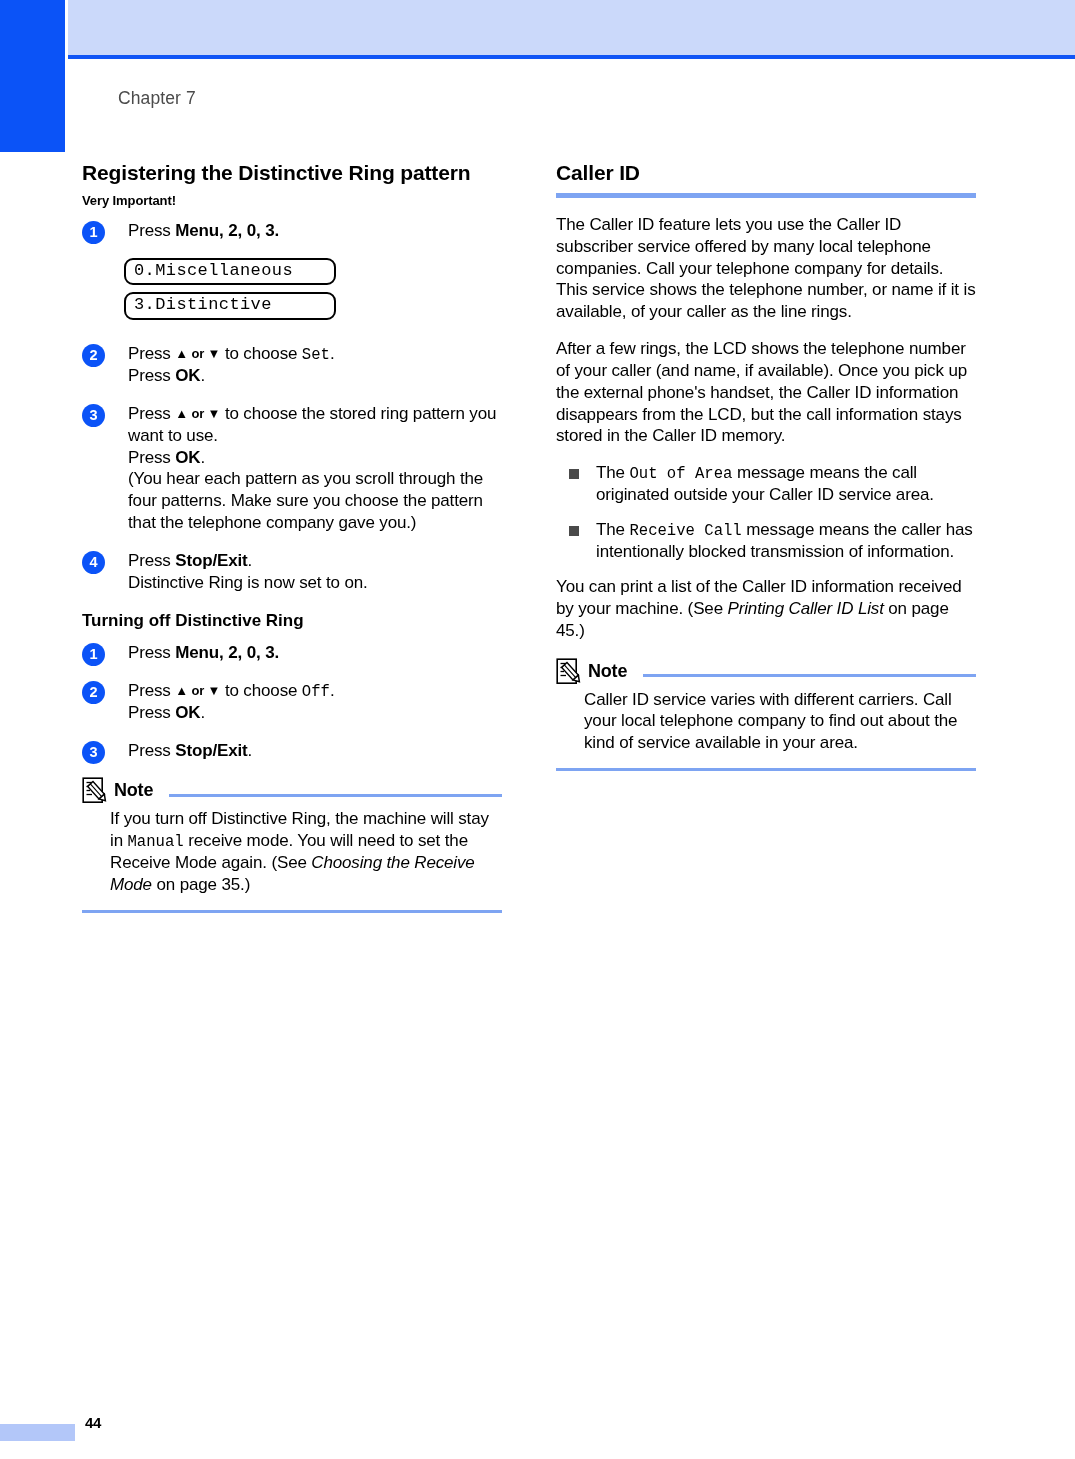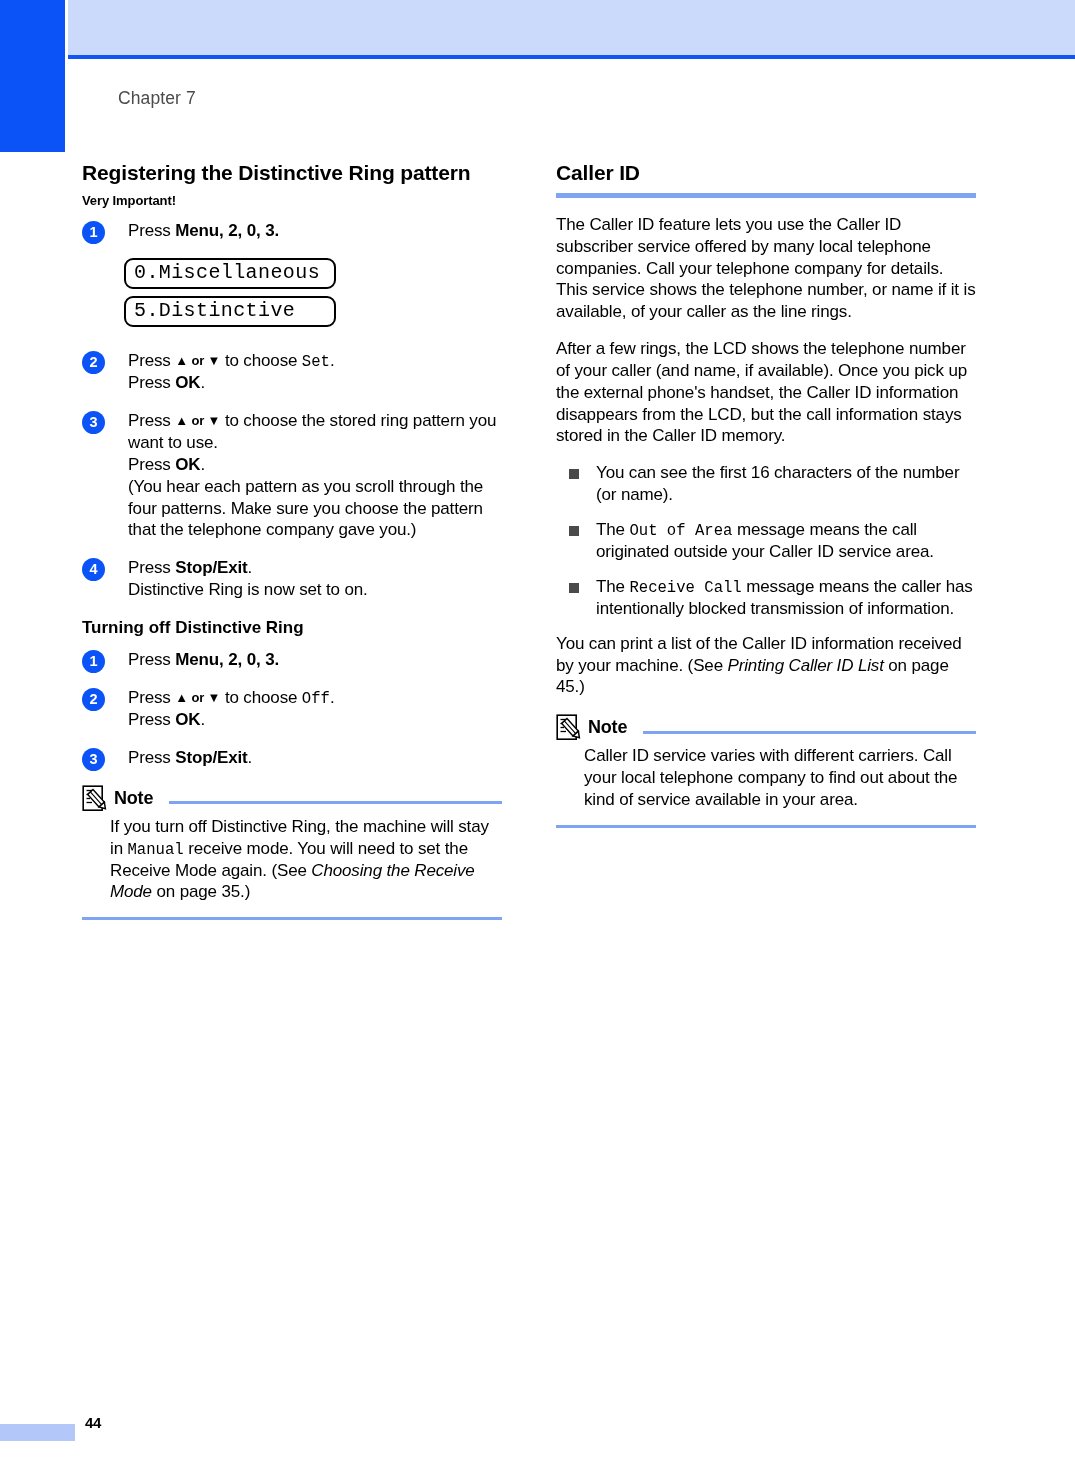--- a/index.html
+++ b/index.html
@@ -136,21 +136,21 @@
   
   .lcd-box {
     display: inline-block;
     border: 2px solid #000000;
     border-radius: 9px;
     padding: 1px 10px 2px 8px;
     margin: 0 0 7px 0;
     min-width: 190px;
     background: #ffffff;
     font-family: "Liberation Mono", "DejaVu Sans Mono", monospace;
-    font-size: 20px;
+    font-size: 17px;
     letter-spacing: 0.4px;
     line-height: 1.22;
   }
   .lcd-stack { margin: 10px 0 16px 42px; }
 
   
   .bullet-item {
     position: relative;
     padding-left: 27px;
     margin: 0 0 13px 13px;
@@ -242,21 +242,21 @@
     <h3 class="h2">Very Important!</h3>
 
 
     <div class="step">
       <span class="step-num">1</span>
       <span>Press </span><b>Menu</b><b>, 2, 0, 3.</b>
     </div>
 
     <div class="lcd-stack">
       <div class="lcd-box">0.Miscellaneous</div><br>
-      <div class="lcd-box">5.Distinctive</div>
+      <div class="lcd-box">3.Distinctive</div>
     </div>
 
     <div class="step">
       <span class="step-num">2</span>
       <span>Press </span><b class="arrow">▲ or ▼</b><span> to choose </span><span class="lcd">Set</span><span>.</span><br>
       <span>Press </span><b>OK</b><span>.</span>
     </div>
 
     <div class="step">
       <span class="step-num">3</span>
@@ -316,24 +316,20 @@
 
   <div class="col col-right">
 
     <h2 class="h1">Caller ID</h2>
     <div class="h1-underline"></div>
 
     <p class="body">The Caller ID feature lets you use the Caller ID subscriber service offered by many local telephone companies. Call your telephone company for details. This service shows the telephone number, or name if it is available, of your caller as the line rings.</p>
 
     <p class="body">After a few rings, the LCD shows the telephone number of your caller (and name, if available). Once you pick up the external phone's handset, the Caller ID information disappears from the LCD, but the call information stays stored in the Caller ID memory.</p>
 
-    <div class="bullet-item">
-      <span class="bullet-sq"></span>
-      <span>You can see the first 16 characters of the number (or name).</span>
-    </div>
 
     <div class="bullet-item">
       <span class="bullet-sq"></span>
       <span>The </span><span class="lcd">Out of Area</span><span> message means the call originated outside your Caller ID service area.</span>
     </div>
 
     <div class="bullet-item">
       <span class="bullet-sq"></span>
       <span>The </span><span class="lcd">Receive Call</span><span> message means the caller has intentionally blocked transmission of information.</span>
     </div>

